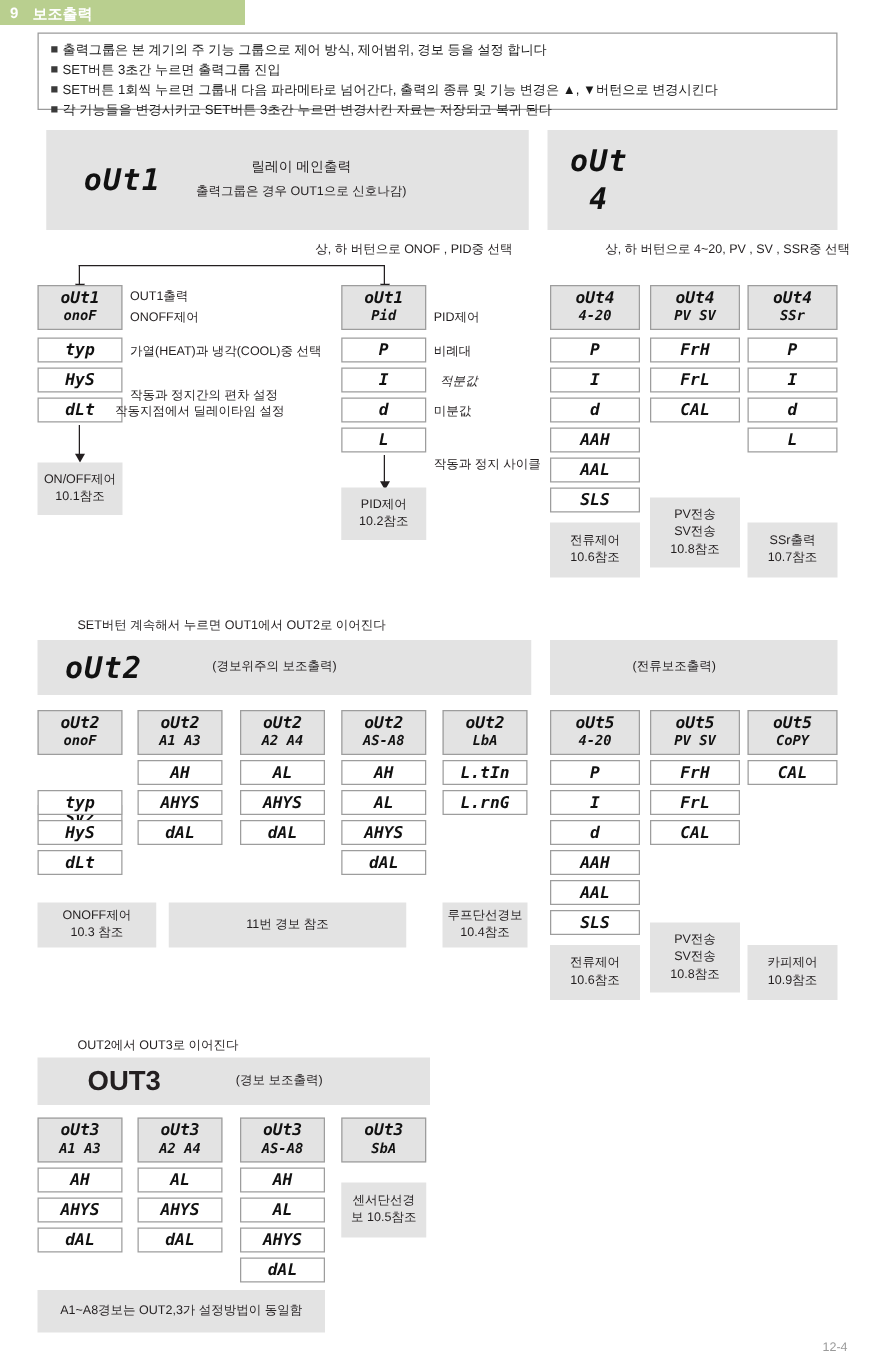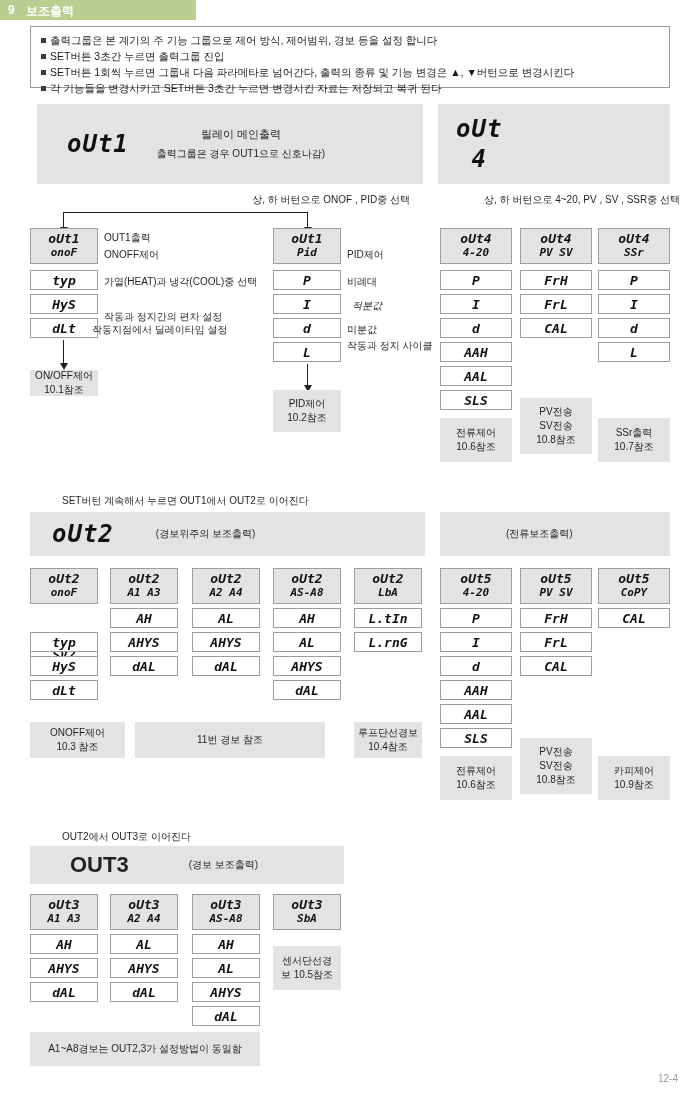--- a/index.html
+++ b/index.html
@@ -131,21 +131,21 @@
   </div>
 <div class="plain" style="left:104px; top:299px;margin-top:11px;">작동과 정지간의 편차 설정</div>
 
 <div class="cell" style="left:30px; top:318px; width:68px; height:20px;">
     <span>dLt</span>
   </div>
 <div class="plain" style="left:92px; top:323px;">작동지점에서 딜레이타임 설정</div>
 
 <div class="arrow-v" style="left:63px; top:340px; height:24px;"></div>
 
-<div class="notebox" style="left:30px; top:370px; width:68px; height:26px;">
+<div class="notebox" style="left:30px; top:370px; width:68px; height:42px;">
   <div>ON/OFF제어</div>
   <div>10.1참조</div>
 </div>
 
 <div class="cell grey two" style="left:273px; top:228px; width:68px; height:36px;">
   <span>oUt1</span>
   <span class="l2">Pid</span>
 </div>
 <div class="plain" style="left:347px; top:248px;">PID제어</div>
 
@@ -160,21 +160,21 @@
 <div class="plain" style="left:352px; top:299px;font-style:italic;">적분값</div>
 
 <div class="cell" style="left:273px; top:318px; width:68px; height:20px;">
     <span>d</span>
   </div>
 <div class="plain" style="left:347px; top:323px;">미분값</div>
 
 <div class="cell" style="left:273px; top:342px; width:68px; height:20px;">
     <span>L</span>
   </div>
-<div class="plain" style="left:347px; top:339px;">작동과 정지 사이클</div>
+<div class="plain" style="left:347px; top:365px;">작동과 정지 사이클</div>
 
 <div class="arrow-v" style="left:307px; top:364px; height:22px;"></div>
 
 <div class="notebox" style="left:273px; top:390px; width:68px; height:42px;">
   <div>PID제어</div>
   <div>10.2참조</div>
 </div>
 
 <div class="hdrbig" style="left:438px; top:104px; width:232px; height:80px;">
   <div style="margin-left:18px; text-align:center;">
@@ -249,21 +249,21 @@
   </div>
 <div class="notebox" style="left:598px; top:418px; width:72px; height:44px;">
   <div>SSr출력</div>
   <div>10.7참조</div>
 </div>
 
 <div class="plain" style="left:62px; top:494px;">SET버턴 계속해서 누르면 OUT1에서 OUT2로 이어진다</div>
 
 <div class="hdrbig" style="left:30px; top:512px; width:395px; height:44px;">
   <div class="big" style="margin-left:22px;">oUt2</div>
-  <div class="rt" style="margin-left:42px;">(경보위주의 보조출력)</div>
+  <div class="rt" style="margin-left:56px;">(경보위주의 보조출력)</div>
 </div>
 
 <div class="hdrbig" style="left:440px; top:512px; width:230px; height:44px;">
   <div class="rt" style="margin-left:66px;">(전류보조출력)</div>
 </div>
 
 <div class="cell grey two" style="left:30px; top:568px; width:68px; height:36px;">
   <span>oUt2</span>
     <span class="l2">onoF</span>
 </div>

